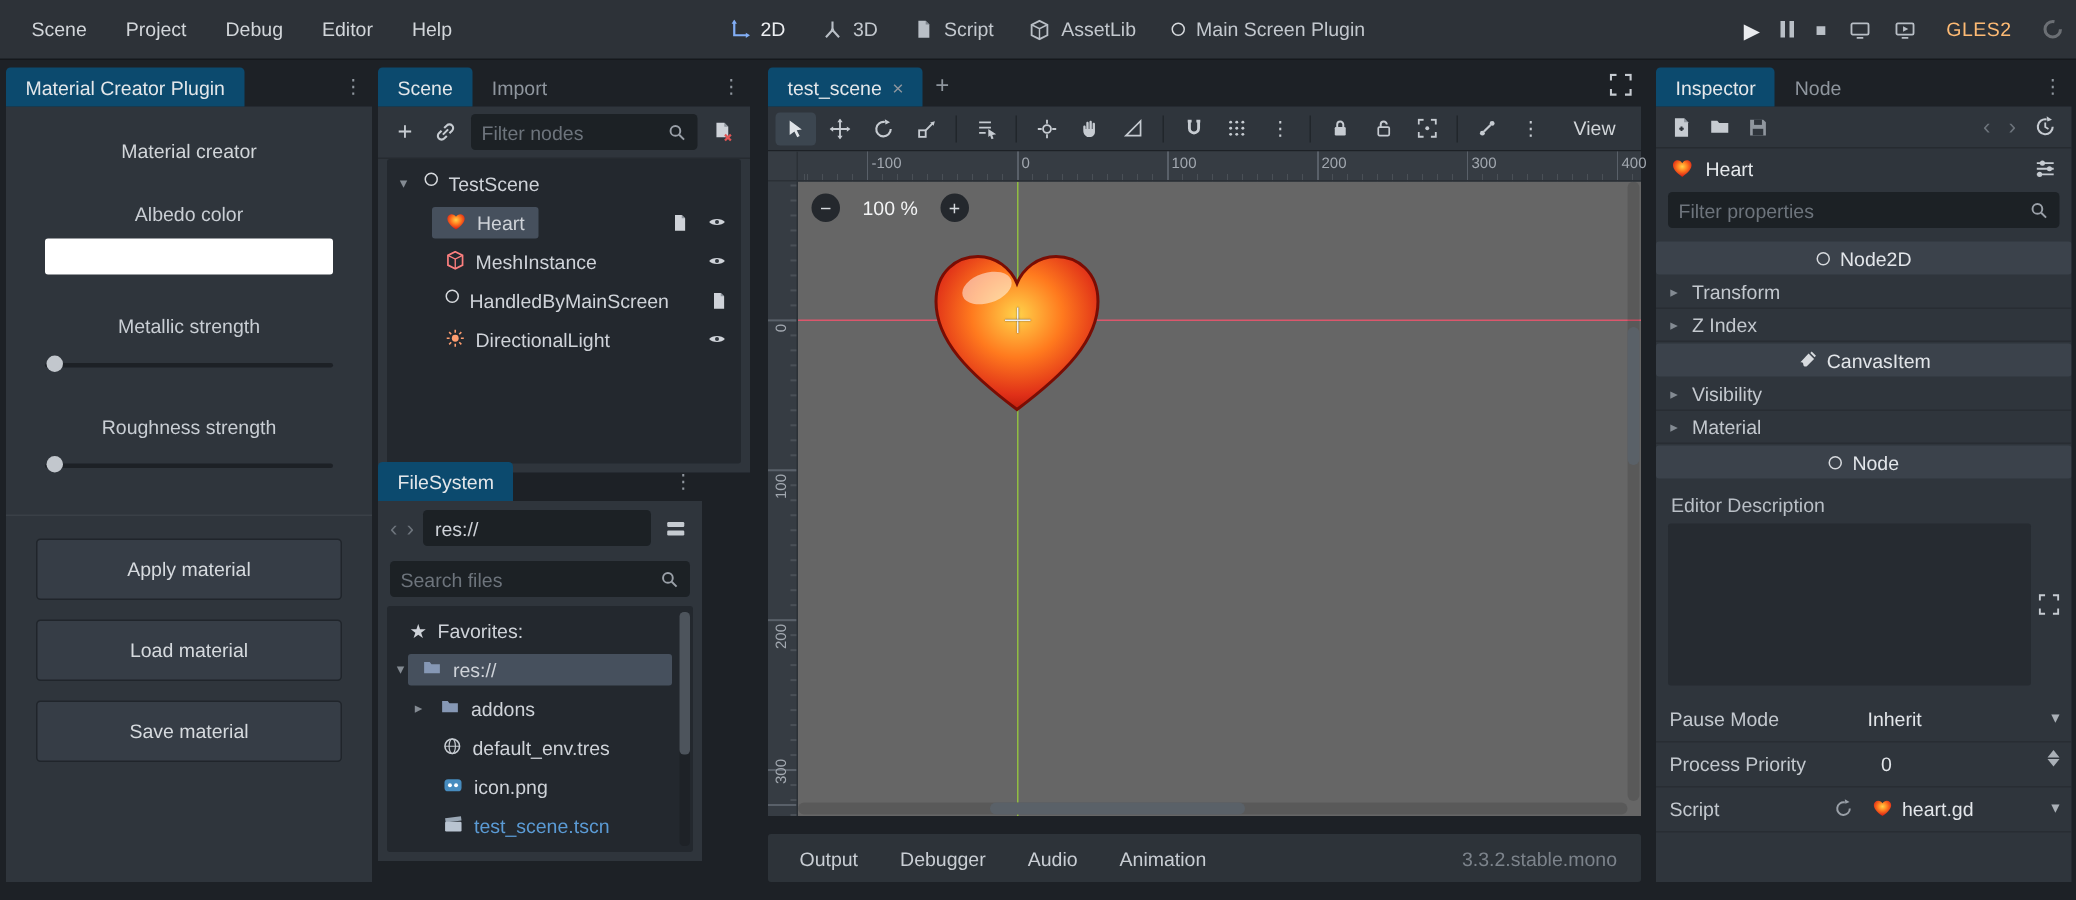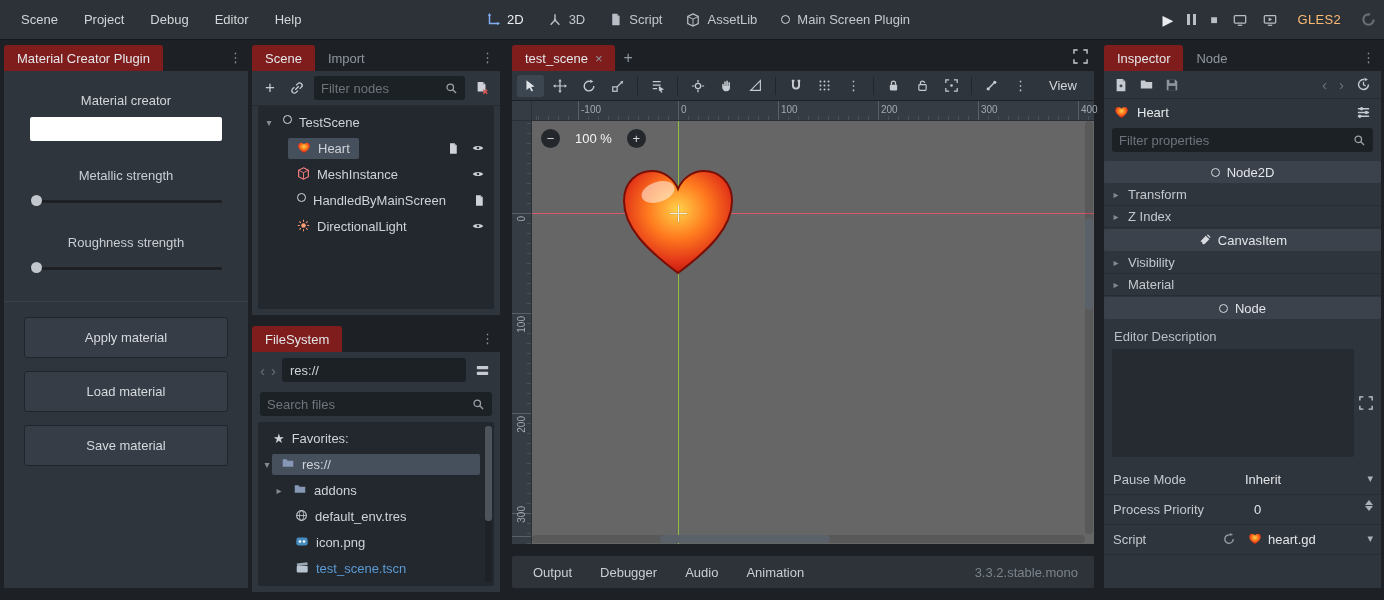--- a/index.html
+++ b/index.html
@@ -22,21 +22,21 @@
   .play{color:#e9ebee;font-size:14px}
   .pausebars{display:flex;gap:3px}
   .pausebars i{display:block;width:3px;height:11px;background:#b9bfc6}
   .stop{color:#b9bfc6;font-size:12px}
   .renderer{color:#fdba74;padding:0 6px;letter-spacing:.3px}
   .ring{display:inline-block;width:9px;height:9px;border:1.5px solid #d7dade;border-radius:50%}
   
   .dock{position:absolute;top:45px;display:flex;flex-direction:column}
   .tabbar{height:26px;display:flex;align-items:stretch;position:relative;flex:none}
   .tab{display:flex;align-items:center;gap:7px;padding:0 13px;border-radius:3px 3px 0 0;color:#8f969e}
-  .tab.active{background:#7f1d1d;color:#e4e7ea}
+  .tab.active{background:#0c4a6e;color:#e4e7ea}
   .dots{position:absolute;right:6px;top:5px;color:#8f969e;font-size:13px}
   .panel-body{flex:1;background:#2f353c;display:flex;flex-direction:column;min-height:0}
   
   .mat-title{margin-top:22px;text-align:center;color:#d2d6da}
   .mat-label{margin-top:27px;text-align:center;color:#c9ced4}
   .swatch{height:24px;margin:9px 26px 0;background:#ffffff;border-radius:2px}
   .slider{position:relative;height:14px;margin:11px 26px 0}
   .groove{position:absolute;left:0;right:0;top:6px;height:3px;background:#1d2126;border-radius:2px}
   .knob{position:absolute;left:1px;top:1px;width:11px;height:11px;border-radius:50%;background:#c2c7cd}
   .msep{height:1px;background:#3a4047;margin:26px 0 2px}
@@ -231,20 +231,21 @@
   </div>
 </div>
 
 <div class="dock" style="left:4px;width:244px;height:543px">
   <div class="tabbar">
     <span class="tab active">Material Creator Plugin</span>
     <span class="dots">⋮</span>
   </div>
   <div class="panel-body">
     <div class="mat-title">Material creator</div>
+    <div class="mat-label">Albedo color</div>
     <div class="swatch"></div>
     <div class="mat-label">Metallic strength</div>
     <div class="slider">
         <div class="groove"></div>
         <div class="knob"></div>
       </div>
     <div class="mat-label">Roughness strength</div>
     <div class="slider">
         <div class="groove"></div>
         <div class="knob"></div>
@@ -374,21 +375,21 @@
                 <path d="M1 8c2.5-3.6 11.5-3.6 14 0-2.5 3.6-11.5 3.6-14 0z" fill="#cfd3d9"></path>
                 <circle cx="8" cy="8" r="1.8" fill="#2f353c"></circle>
               </svg>
             </span>
         </span>
       </div>
     </div>
   </div>
 </div>
 
-<div class="dock" style="left:252px;top:326px;width:248px;height:266px">
+<div class="dock" style="left:252px;top:308px;width:216px;height:266px">
   <div class="tabbar">
     <span class="tab active">FileSystem</span>
     <span class="dots">⋮</span>
   </div>
   <div class="panel-body">
     <div class="fs-path">
       <span class="navbtn">‹</span>
       <span class="navbtn">›</span>
       <input class="pathinput" value="res://" style="">
       <span class="tbicon">

